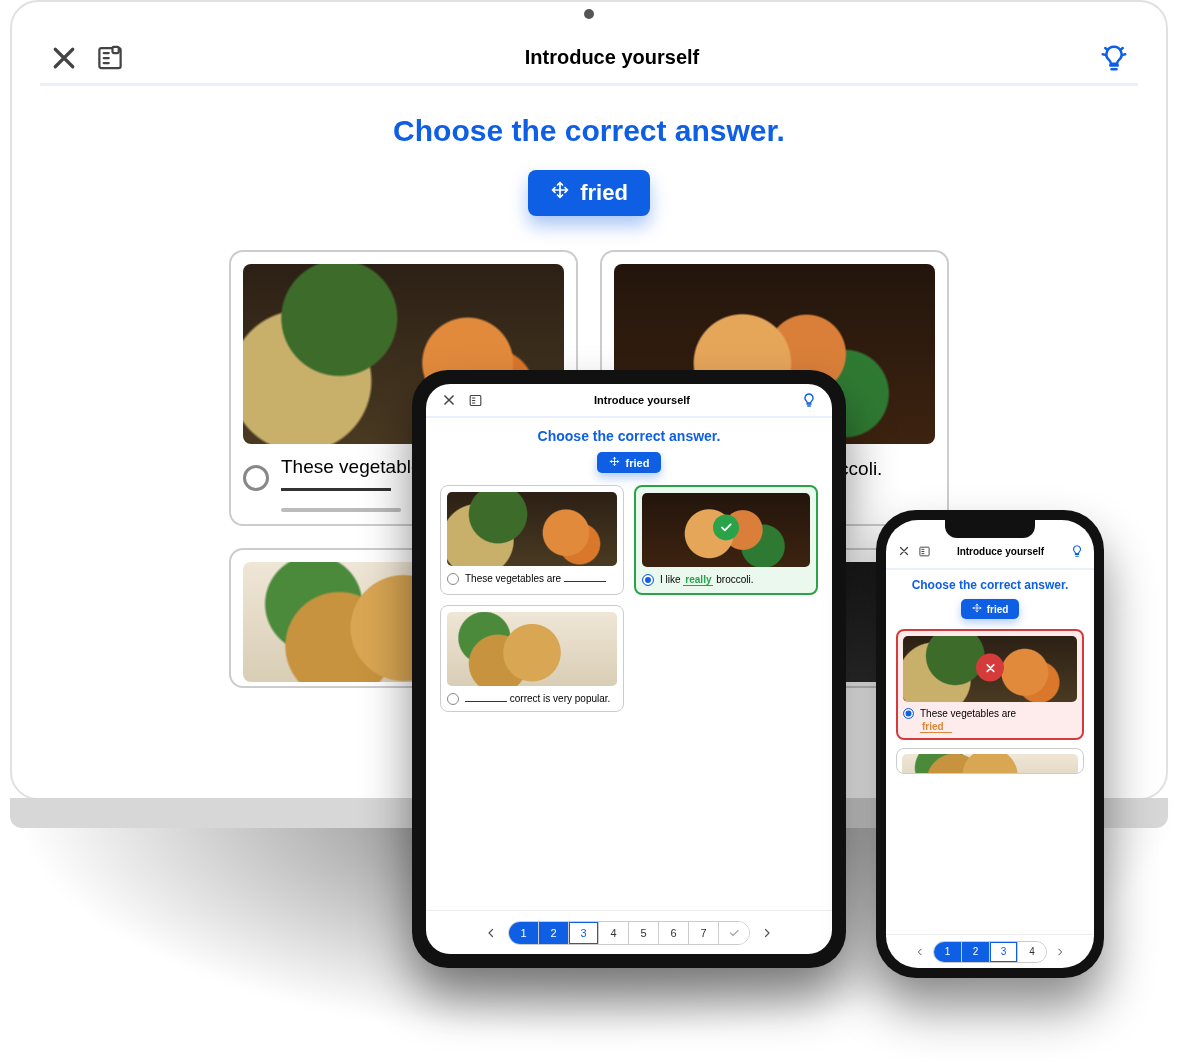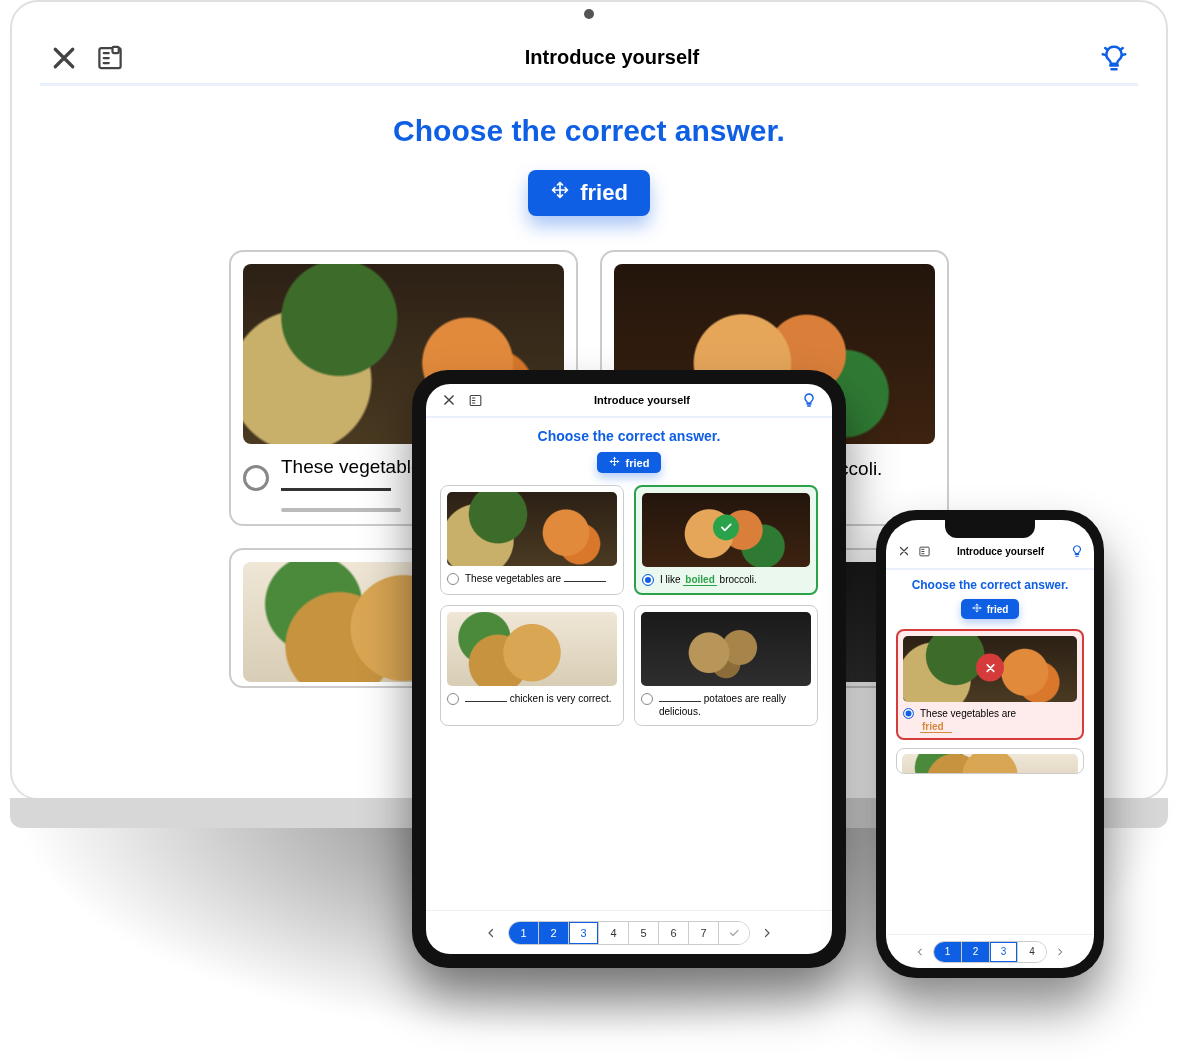--- a/index.html
+++ b/index.html
@@ -237,35 +237,28 @@
         <div class="t-card correct">
           <div class="img shrimp">
             <div class="check-badge">
               <svg viewBox="0 0 24 24" fill="none" stroke="currentColor" stroke-width="3" stroke-linecap="round" stroke-linejoin="round">
                   <path d="M5 12l5 5L20 7"></path>
                 </svg>
             </div>
           </div>
           <div class="row">
             <span class="radio on"></span>
-            <span><span>I like</span> <span class="answer-ok">boiled</span> <span>broccoli.</span></span>
+            <span><span>I like</span> <span class="answer-ok">really</span> <span>broccoli.</span></span>
           </div>
         </div>
         <div class="t-card">
           <div class="img chicken"></div>
           <div class="row">
             <span class="radio"></span>
-            <span><span class="blank"></span> <span>chicken is very correct.</span></span>
-          </div>
-        </div>
-        <div class="t-card">
-          <div class="img potato"></div>
-          <div class="row">
-            <span class="radio"></span>
-            <span><span class="blank"></span> <span>potatoes are really delicious.</span></span>
+            <span><span class="blank"></span> <span>correct is very popular.</span></span>
           </div>
         </div>
       </div>
     </div>
 
     <div class="t-footer">
       <div class="nav-chev">
         <svg viewBox="0 0 24 24" fill="none" stroke="currentColor" stroke-width="2.4" stroke-linecap="round" stroke-linejoin="round" style="width:12px;height:12px;">
             <path d="M15 5l-7 7 7 7"></path>
           </svg>

